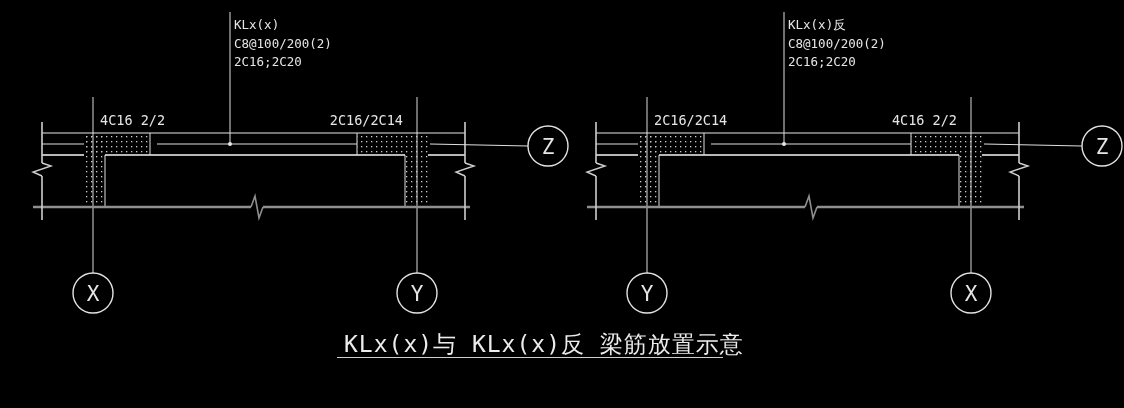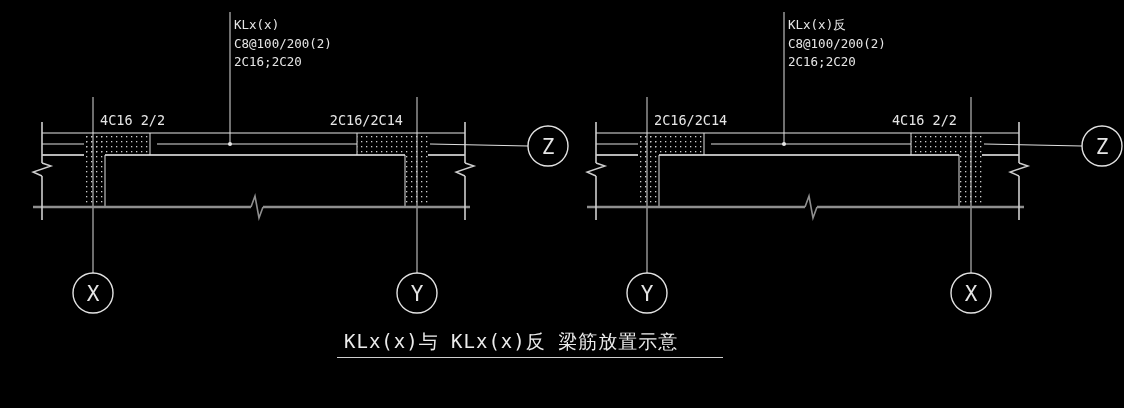--- a/index.html
+++ b/index.html
@@ -20,21 +20,21 @@
   .bubble-letter{font-size:21px;}
   .thin{stroke:#e8e8e8;stroke-width:1.2;fill:none;}
   .mid{stroke:#e0e0e0;stroke-width:1;fill:none;}
   .band{stroke:#b7b7b7;stroke-width:1.8;fill:none;}
   .dim{stroke:#8f8f8f;stroke-width:2.4;fill:none;}
   .edge{stroke:#cfcfcf;stroke-width:1.6;fill:none;}
   .grid{stroke:#dadada;stroke-width:1;fill:none;}
   .bubble{stroke:#e2e2e2;stroke-width:1.4;fill:none;}
   #title-text{
     position:absolute;left:344px;top:329px;
-    color:#ececec;font-size:19px;letter-spacing:1px;white-space:nowrap;
+    color:#ececec;font-size:23px;letter-spacing:1px;white-space:nowrap;
   }
   #title-underline{
     position:absolute;left:337px;top:357px;width:386px;height:1px;
     background:#cfcfcf;
   }
 </style>
 </head>
 <body>
 
 <div id="canvas">

